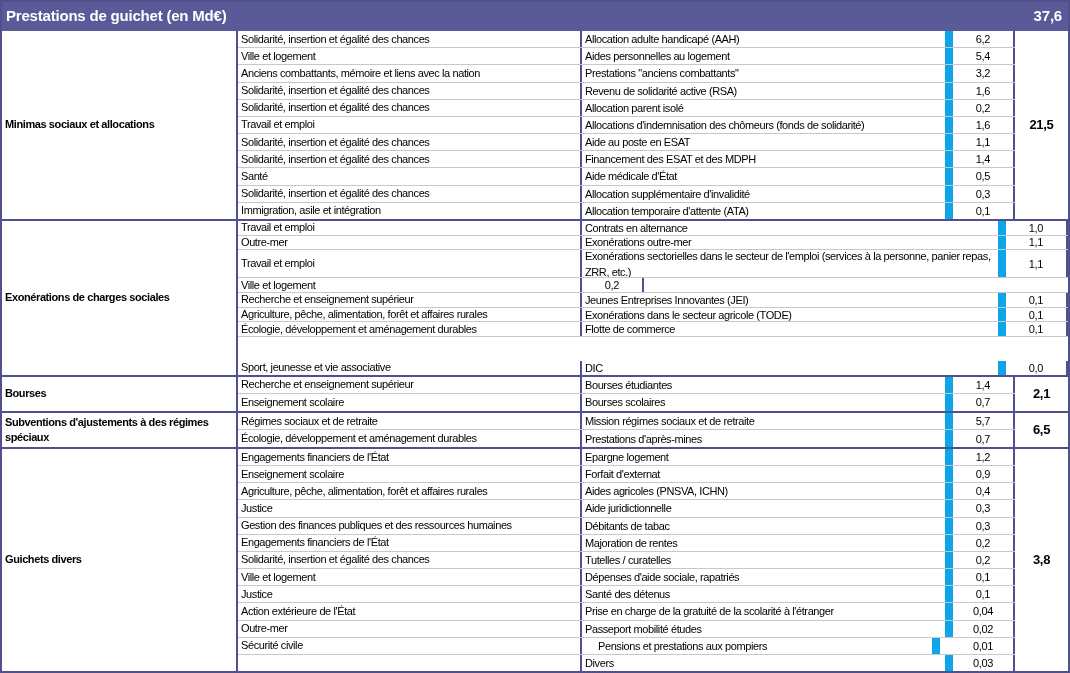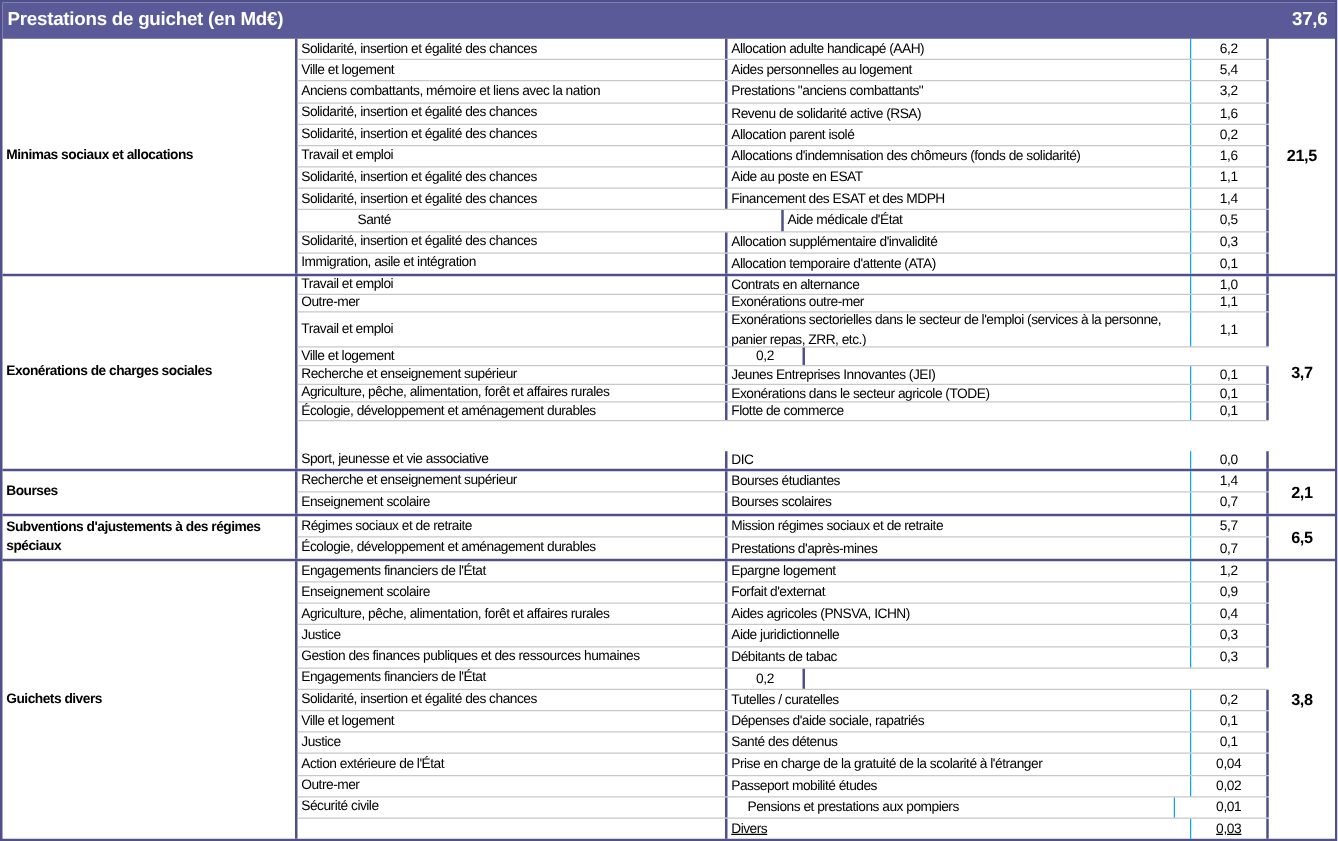--- a/index.html
+++ b/index.html
@@ -48,21 +48,21 @@
   .mission-cell {
     flex:0 0 344px; width:344px;
     border-right:2px solid #50508c;
     display:flex; align-items:center;
     padding:0 2px 0 3px;
     font-size:11px; letter-spacing:-0.4px; line-height:15px;
     color:#000; overflow:hidden;
   }
   .program-cell {
     flex:1 1 auto;
-    border-right:1px solid #0ea5e9;
+    border-right:8px solid #0ea5e9;
     display:flex; align-items:center;
     padding:0 3px 0 3px;
     font-size:11px; letter-spacing:-0.4px; line-height:16px;
     color:#000; overflow:hidden;
   }
   .value-cell {
     flex:0 0 62px; width:62px;
     border-right:2px solid #50508c;
     display:flex; align-items:center; justify-content:center;
     font-size:11px; letter-spacing:-0.3px;
@@ -121,21 +121,21 @@
           <div class="row" style="flex: 1 1 0px;">
             <div class="mission-cell">Solidarité, insertion et égalité des chances</div>
             <div class="program-cell">Aide au poste en ESAT</div>
             <div class="value-cell">1,1</div>
           </div>
           <div class="row" style="flex: 1 1 0px;">
             <div class="mission-cell">Solidarité, insertion et égalité des chances</div>
             <div class="program-cell">Financement des ESAT et des MDPH</div>
             <div class="value-cell">1,4</div>
           </div>
-          <div class="row" style="flex: 1 1 0px; padding-left: 45px;">
+          <div class="row" style="flex: 1 1 0px;">
             <div class="mission-cell">Santé</div>
             <div class="program-cell">Aide médicale d'État</div>
             <div class="value-cell">0,5</div>
           </div>
           <div class="row" style="flex: 1 1 0px;">
             <div class="mission-cell">Solidarité, insertion et égalité des chances</div>
             <div class="program-cell">Allocation supplémentaire d'invalidité</div>
             <div class="value-cell">0,3</div>
           </div>
           <div class="row" style="flex: 1 1 0px;">
@@ -182,21 +182,20 @@
             <div class="mission-cell">Écologie, développement et aménagement durables</div>
             <div class="program-cell">Flotte de commerce</div>
             <div class="value-cell">0,1</div>
           </div>
           <div class="row" style="flex: 1 1 0px; margin-top: 24px;">
             <div class="mission-cell">Sport, jeunesse et vie associative</div>
             <div class="program-cell">DIC</div>
             <div class="value-cell">0,0</div>
           </div>
         </div>
-        <div class="subtotal-cell">3,7</div>
       </div>
       <div class="section" style="flex: 2 1 0px;">
         <div class="cat-cell">Bourses</div>
         <div class="rows-wrap">
           <div class="row" style="flex: 1 1 0px;">
             <div class="mission-cell">Recherche et enseignement supérieur</div>
             <div class="program-cell">Bourses étudiantes</div>
             <div class="value-cell">1,4</div>
           </div>
           <div class="row" style="flex: 1 1 0px;">
@@ -246,20 +245,21 @@
             <div class="program-cell">Aide juridictionnelle</div>
             <div class="value-cell">0,3</div>
           </div>
           <div class="row" style="flex: 1 1 0px;">
             <div class="mission-cell">Gestion des finances publiques et des ressources humaines</div>
             <div class="program-cell">Débitants de tabac</div>
             <div class="value-cell">0,3</div>
           </div>
           <div class="row" style="flex: 1 1 0px;">
             <div class="mission-cell">Engagements financiers de l'État</div>
+            <div class="program-cell">Majoration de rentes</div>
             <div class="value-cell">0,2</div>
           </div>
           <div class="row" style="flex: 1 1 0px;">
             <div class="mission-cell">Solidarité, insertion et égalité des chances</div>
             <div class="program-cell">Tutelles / curatelles</div>
             <div class="value-cell">0,2</div>
           </div>
           <div class="row" style="flex: 1 1 0px;">
             <div class="mission-cell">Ville et logement</div>
             <div class="program-cell">Dépenses d'aide sociale, rapatriés</div>
@@ -278,21 +278,21 @@
           <div class="row" style="flex: 1 1 0px;">
             <div class="mission-cell">Outre-mer</div>
             <div class="program-cell">Passeport mobilité études</div>
             <div class="value-cell">0,02</div>
           </div>
           <div class="row" style="flex: 1 1 0px; gap: 13px;">
             <div class="mission-cell">Sécurité civile</div>
             <div class="program-cell">Pensions et prestations aux pompiers</div>
             <div class="value-cell">0,01</div>
           </div>
-          <div class="row" style="flex: 1 1 0px; text-decoration: underline;">
+          <div class="row" style="flex: 1 1 0px;">
             <div class="mission-cell"></div>
             <div class="program-cell">Divers</div>
             <div class="value-cell">0,03</div>
           </div>
         </div>
         <div class="subtotal-cell">3,8</div>
       </div>
     </div>
 </div>
 

